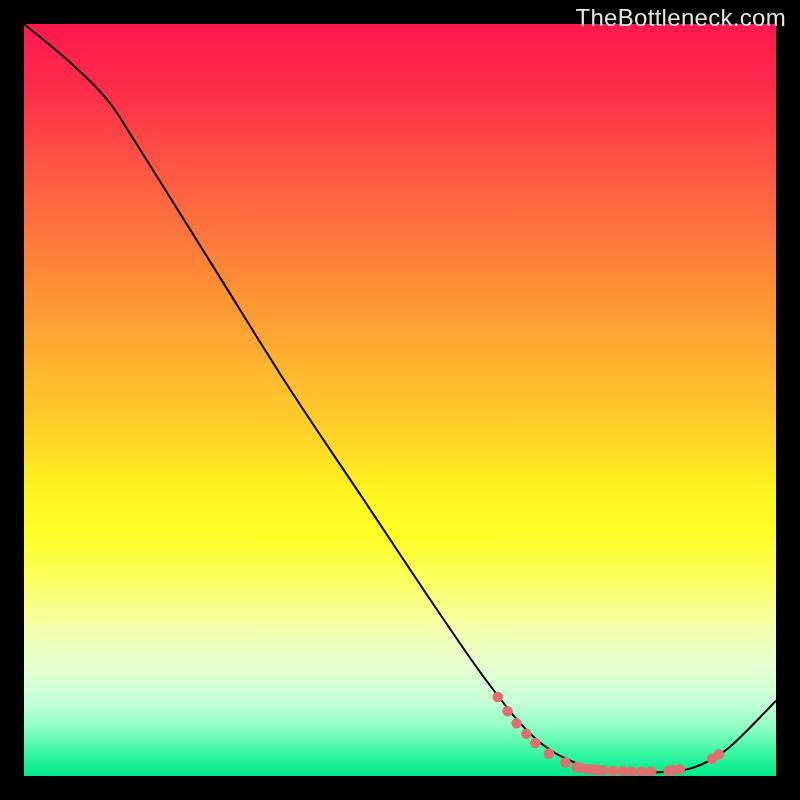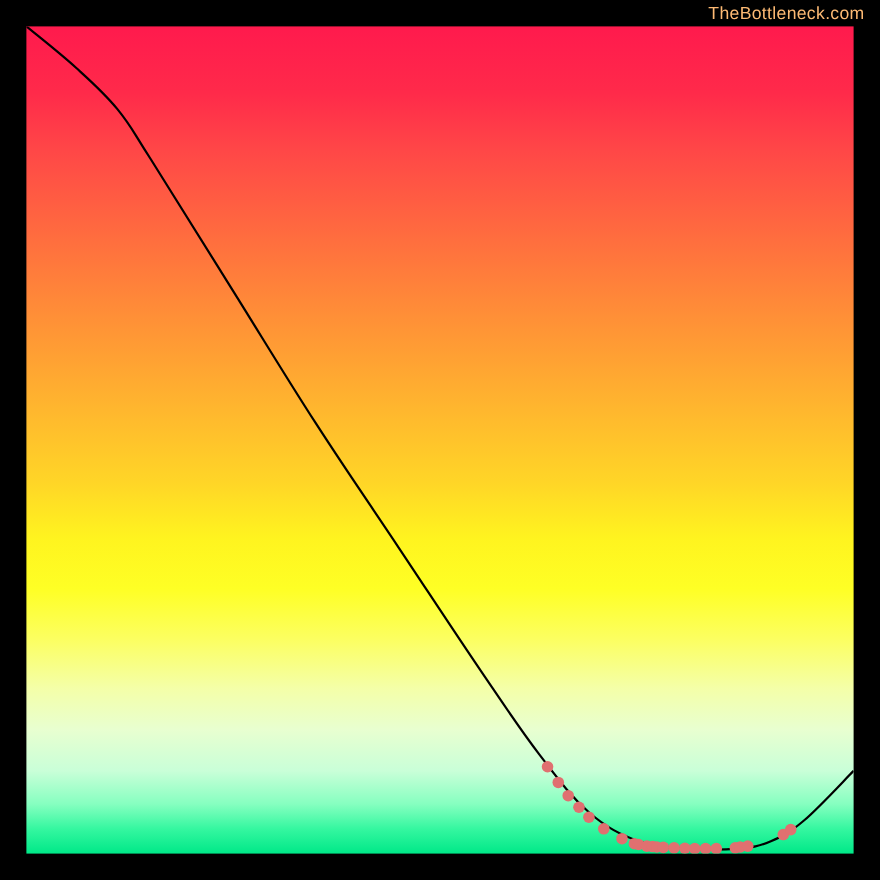--- a/index.html
+++ b/index.html
@@ -40,22 +40,22 @@
     );
   }
   .line-layer, .dots-layer {
     position: absolute;
     inset: 0;
   }
   .watermark {
     position: absolute;
     top: 4px;
     right: 14px;
-    color: #fdba74;
-    font-size: 16px;
+    color: #e5e5e5;
+    font-size: 24px;
     letter-spacing: 0.3px;
     font-weight: 400;
   }
 </style>
 </head>
 <body>
 
 <div class="stage">
   <div class="plot">
     <div class="gradient-bg"></div>

